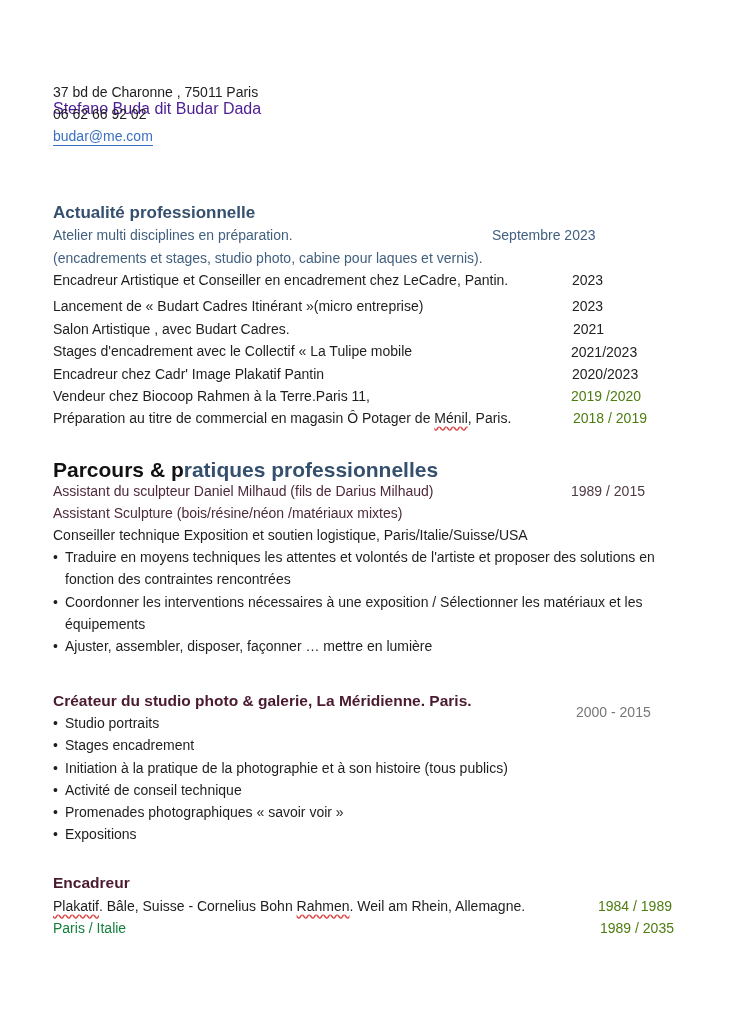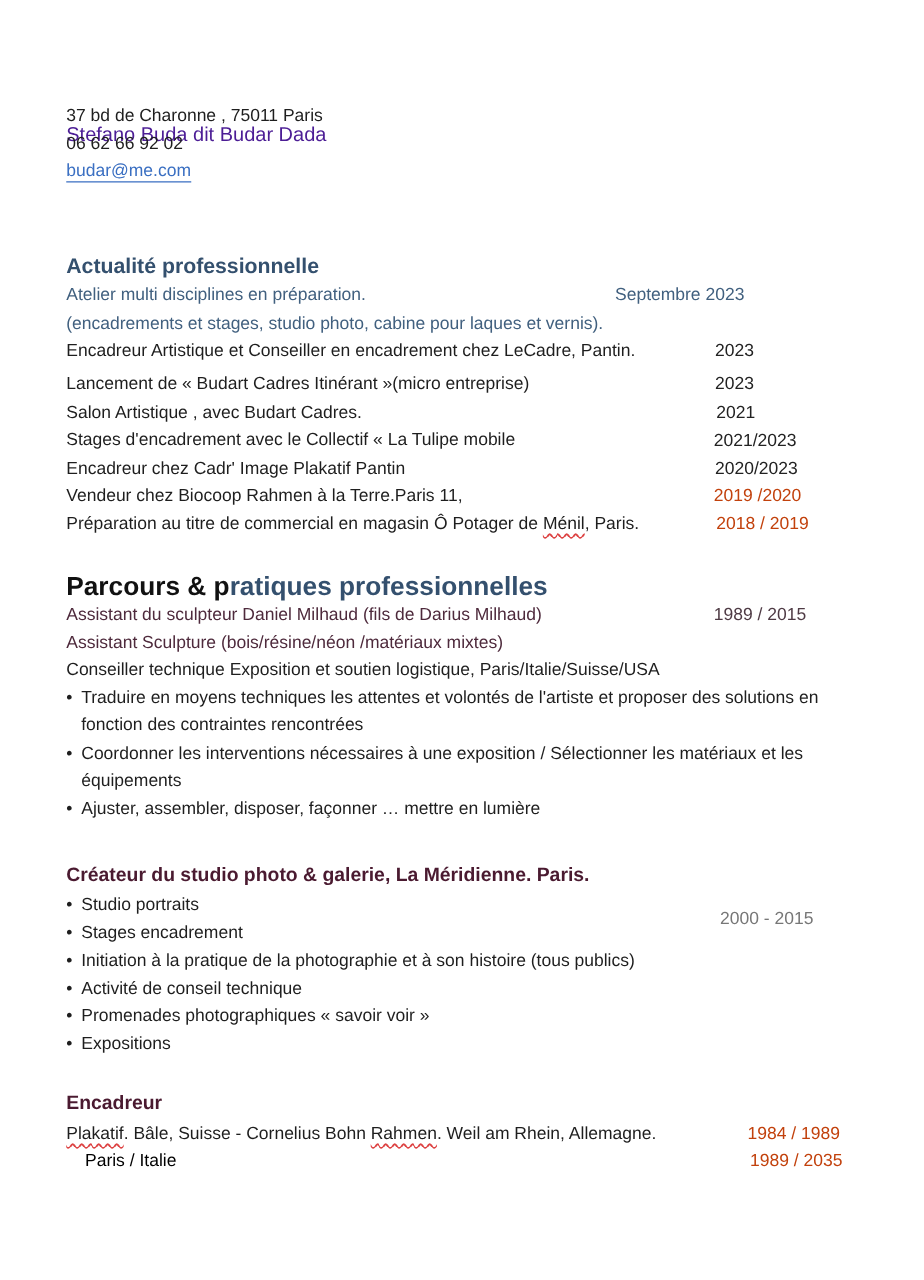--- a/index.html
+++ b/index.html
@@ -9,24 +9,24 @@
   .name { left:53px; top:59px; font-size:16px; color:#4c1d95;margin-top:41px; }
   .contact { left:53px; font-size:14px; color:#1e1e1e; }
   .email { left:53px; top:128px; font-size:14px; color:#3a6fc2; border-bottom:1px solid #3a6fc2; padding-bottom:1px; }
   .h-blue { font-size:17px; font-weight:bold; color:#34506e; }
   .h-mixed { font-size:21px; font-weight:bold; color:#111; }
   .h-mixed .blue { color:#34506e; }
   .h-maroon { font-size:15.5px; font-weight:bold; color:#4a1a30; }
   .line { left:53px; font-size:14px; color:#1e1e1e; }
   .line.blue { color:#41607f; }
   .line.maroon { color:#4e2a3c; }
-  .line.grey { color:#000000;margin-left:15px; }
+  .line.grey { color:#15803d; }
   .date { font-size:14px; color:#222; }
   .date.blue { color:#41607f; }
-  .date.grey { color:#c2410c; }
+  .date.grey { color:#4d7c0f; }
   .date.lgrey { color:#777; }
   .bullet { left:53px; font-size:14px; color:#1e1e1e; }
   .bullet .dot { display:inline-block; width:12px; }
   .cont { left:65px; font-size:14px; color:#1e1e1e; }
   .sp { text-decoration:underline wavy #d44; text-underline-offset:3px; }
 </style>
 </head>
 <body>
 
 <div class="abs name">Stefano Buda dit Budar Dada</div>
@@ -66,21 +66,21 @@
 <div class="abs line maroon" style="top:505px">Assistant Sculpture (bois/résine/néon /matériaux mixtes)</div>
 <div class="abs line" style="top:527px">Conseiller technique Exposition et soutien logistique, Paris/Italie/Suisse/USA</div>
 
 <div class="abs bullet" style="top:549px"><span class="dot">•</span><span>Traduire en moyens techniques les attentes et volontés de l'artiste et proposer des solutions en</span></div>
 <div class="abs cont" style="top:571px">fonction des contraintes rencontrées</div>
 <div class="abs bullet" style="top:594px"><span class="dot">•</span><span>Coordonner les interventions nécessaires à une exposition / Sélectionner les matériaux et les</span></div>
 <div class="abs cont" style="top:616px">équipements</div>
 <div class="abs bullet" style="top:638px"><span class="dot">•</span><span>Ajuster, assembler, disposer, façonner … mettre en lumière</span></div>
 
 <div class="abs h-maroon" style="left:53px; top:692px">Créateur du studio photo &amp; galerie, La Méridienne. Paris.</div>
-<div class="abs date lgrey" style="left:576px; top:726px">2000 - 2015</div>
+<div class="abs date lgrey" style="left:576px; top:704px">2000 - 2015</div>
 
 <div class="abs bullet" style="top:715px"><span class="dot">•</span><span>Studio portraits</span></div>
 <div class="abs bullet" style="top:737px"><span class="dot">•</span><span>Stages encadrement</span></div>
 <div class="abs bullet" style="top:760px"><span class="dot">•</span><span>Initiation à la pratique de la photographie et à son histoire (tous publics)</span></div>
 <div class="abs bullet" style="top:782px"><span class="dot">•</span><span>Activité de conseil technique</span></div>
 <div class="abs bullet" style="top:804px"><span class="dot">•</span><span>Promenades photographiques « savoir voir »</span></div>
 <div class="abs bullet" style="top:826px"><span class="dot">•</span><span>Expositions</span></div>
 
 <div class="abs h-maroon" style="left:53px; top:874px">Encadreur</div>
 <div class="abs line" style="top:898px"><span class="sp">Plakatif</span><span>. Bâle, Suisse - Cornelius Bohn </span><span class="sp">Rahmen</span><span>. Weil am Rhein, Allemagne.</span></div>

